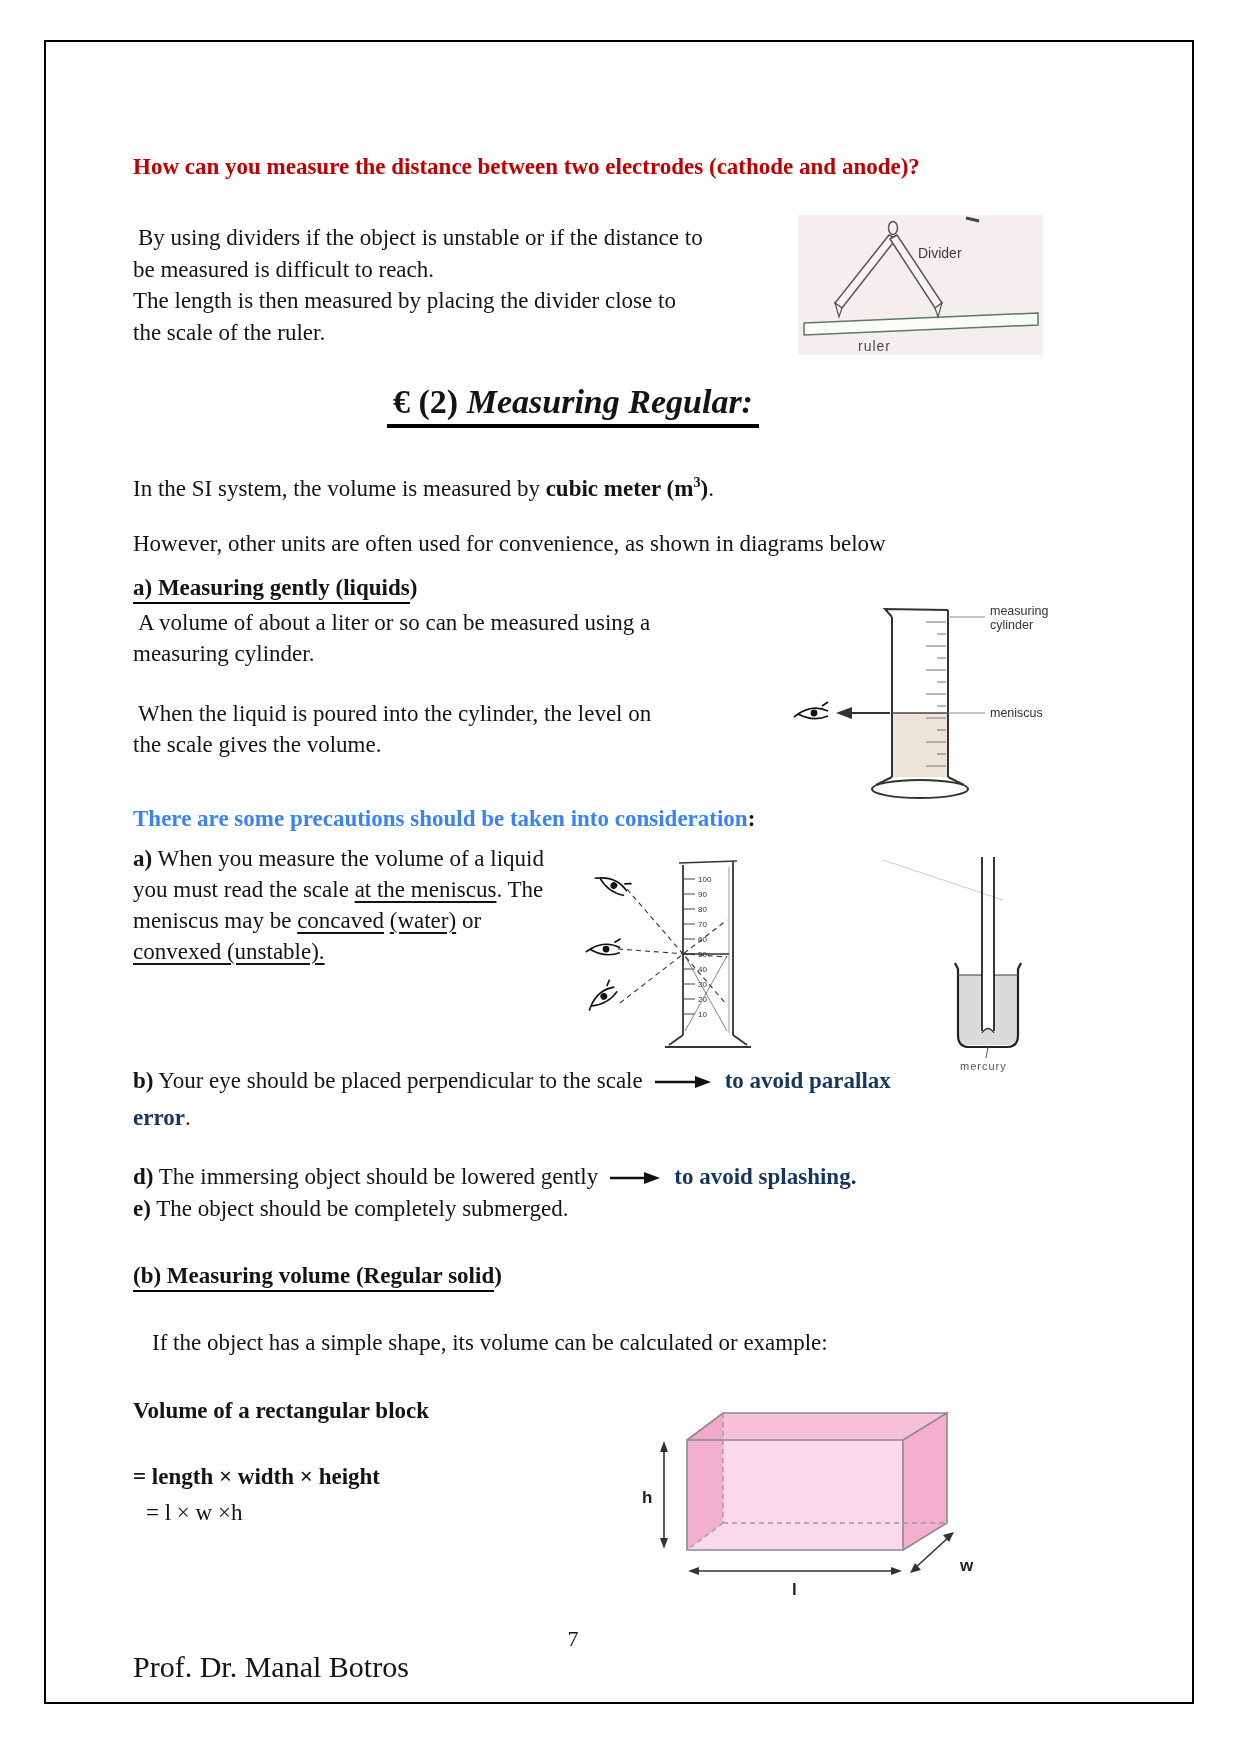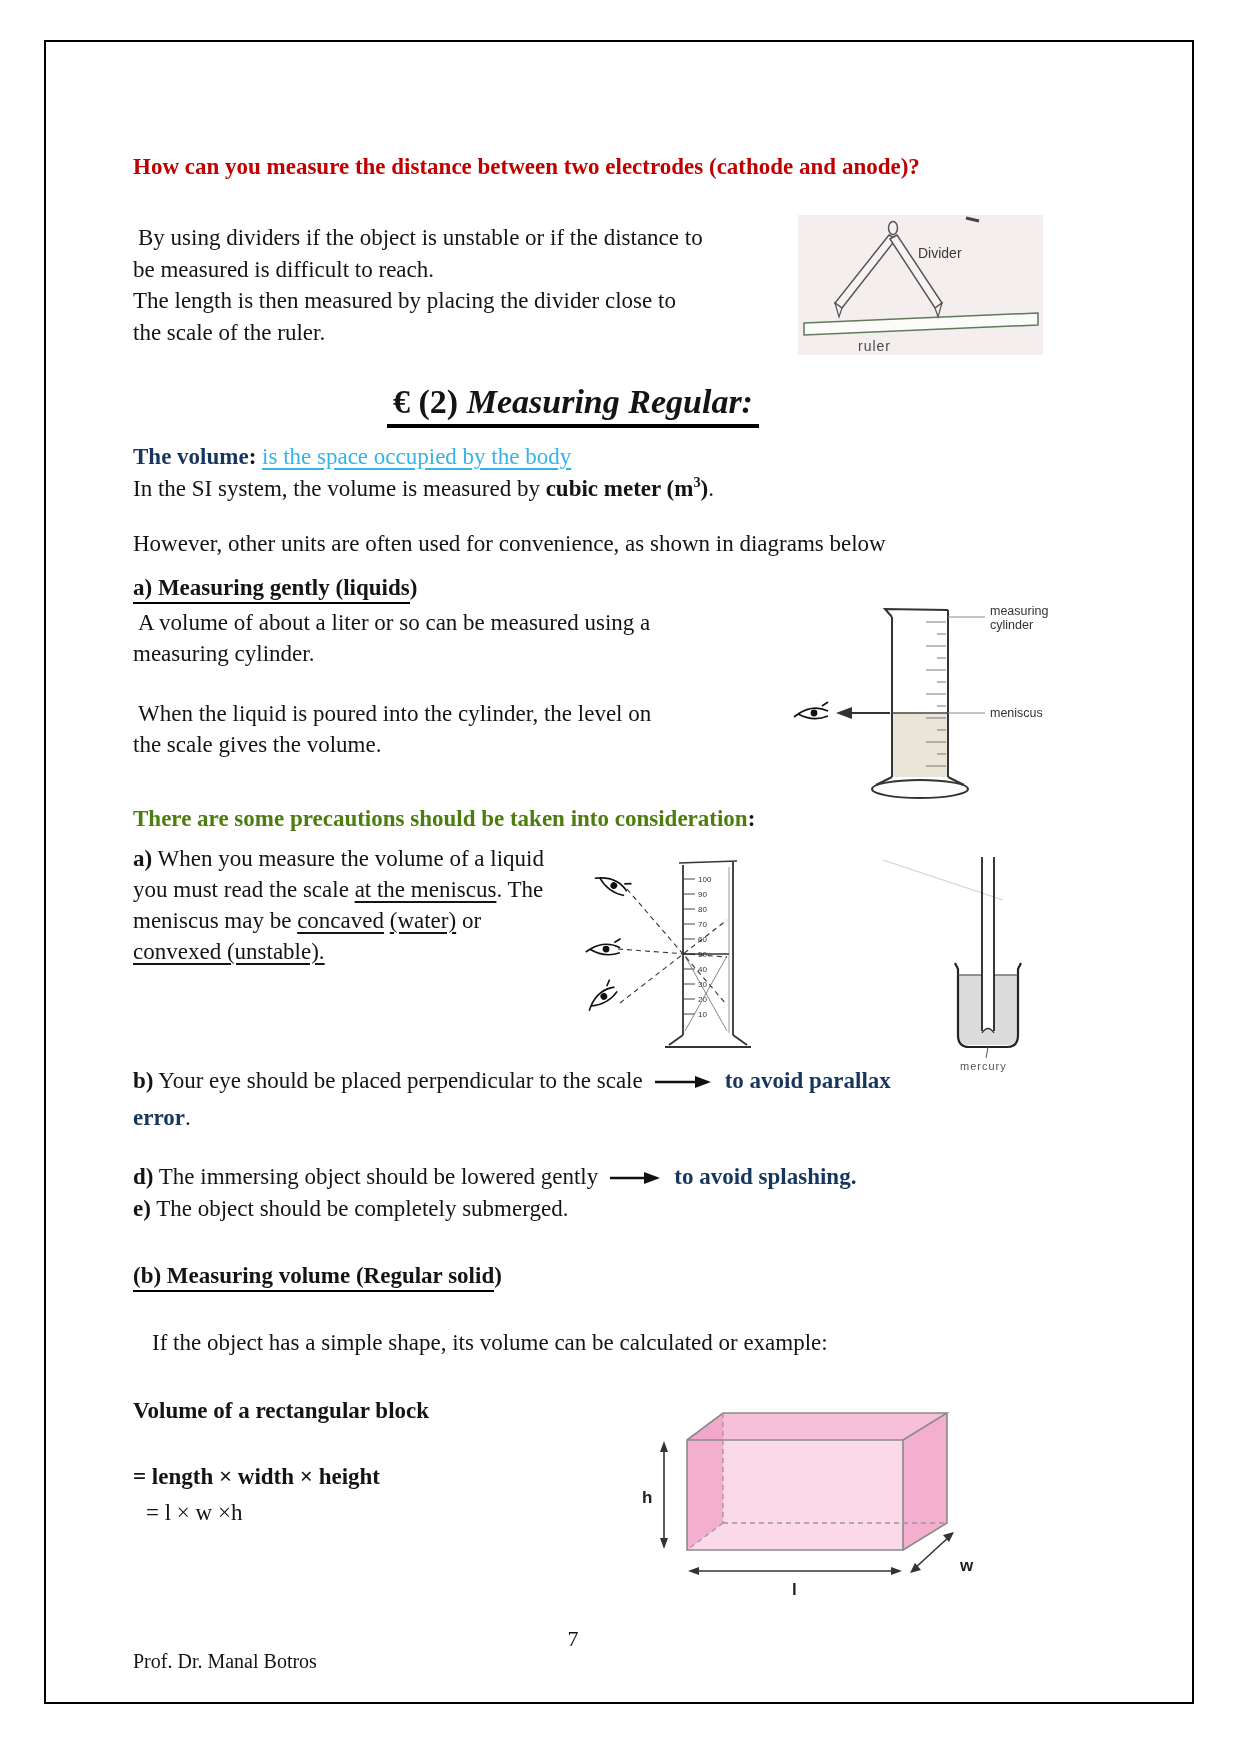--- a/index.html
+++ b/index.html
@@ -4,21 +4,21 @@
 <style>
   html,body{margin:0;padding:0;background:#fff;}
   .page{position:relative;width:1241px;height:1754px;background:#fff;overflow:hidden;
         font-family:"Liberation Serif",serif;color:#141414;font-size:23px;}
   .abs{position:absolute;}
   .frame{left:44px;top:40px;width:1146px;height:1660px;border:2px solid #000;}
   .b{font-weight:bold;}
   .i{font-style:italic;}
   .red{color:#C00000;font-weight:bold;}
   .navy{color:#17365D;font-weight:bold;}
-  .blue{color:#4d7c0f;font-weight:bold;}
+  .blue{color:#3b82f6;font-weight:bold;}
   .link{color:#33B3E6;text-decoration:underline;text-underline-offset:4px;}
   .u{text-decoration:underline;text-underline-offset:4px;}
   .q-heading{left:133px;top:150px;width:820px;line-height:33px;}
   .q-body{left:133px;top:222px;width:575px;line-height:31.5px;}
   .main-heading{left:133px;top:383px;width:880px;text-align:center;font-size:34px;font-weight:bold;}
   .main-heading .wrap{display:inline-block;border-bottom:4px solid #000;padding:0 6px 3px 6px;}
   .def-line{left:133px;top:444px;}
   .si-line{left:133px;top:476px;}
   .however-line{left:133px;top:507px;margin-top:24px;}
   .sec-heading{font-weight:bold;}
@@ -31,21 +31,21 @@
   .prec-b{left:133px;top:1062px;width:990px;line-height:37px;}
   .prec-c{left:133px;top:1132px;width:990px;}
   .prec-d{left:133px;top:1164px;width:990px;}
   .prec-e{left:133px;top:1196px;width:990px;}
   .reg-heading{left:133px;top:1263px;}
   .reg-intro{left:152px;top:1330px;}
   .block-title{left:133px;top:1398px;font-weight:bold;}
   .formula-b{left:133px;top:1464px;font-weight:bold;}
   .formula-p{left:146px;top:1500px;}
   .page-num{left:133px;top:1626px;width:880px;text-align:center;font-size:22px;}
-  .footer{left:133px;top:1650px;font-size:20px;}
+  .footer{left:133px;top:1650px;font-size:30px;}
   .fig{line-height:0;}
   .fig-divider{left:798px;top:215px;}
   .fig-cylinder{left:780px;top:595px;}
   .fig-eyes{left:515px;top:845px;}
   .fig-mercury{left:860px;top:845px;}
   .fig-block{left:600px;top:1405px;}
   .ind{text-indent:5px;}
   sup{font-size:0.62em;vertical-align:super;line-height:0;}
   .arrow-svg{display:inline-block;vertical-align:-2px;margin:0 14px 0 10px;}
   svg text{font-family:"Liberation Sans",sans-serif;}
@@ -79,24 +79,20 @@
       <text x="60" y="136" font-size="14" fill="#4a4a4a" letter-spacing="1">ruler</text>
     </svg>
   </div>
 
   <div class="abs main-heading">
     <span class="wrap">
       <span>€ (2) </span><span class="i">Measuring Regular:</span>
     </span>
   </div>
 
-  <div class="abs def-line">
-    <span class="navy">The volume</span><span class="b">:  </span>
-    <span class="link">is the space occupied by the body</span>
-  </div>
 
   <div class="abs si-line">
     <span>In the SI system, the volume is measured by </span><span class="b">cubic meter (m</span><sup class="b">3</sup><span class="b">)</span><span>.</span>
   </div>
 
   <div class="abs however-line">However, other units are often used for convenience, as shown in diagrams below</div>
 
   <div class="abs liq-heading sec-heading">
     <span class="wrap">a) Measuring gently (liquids</span><span>)</span>
   </div>

